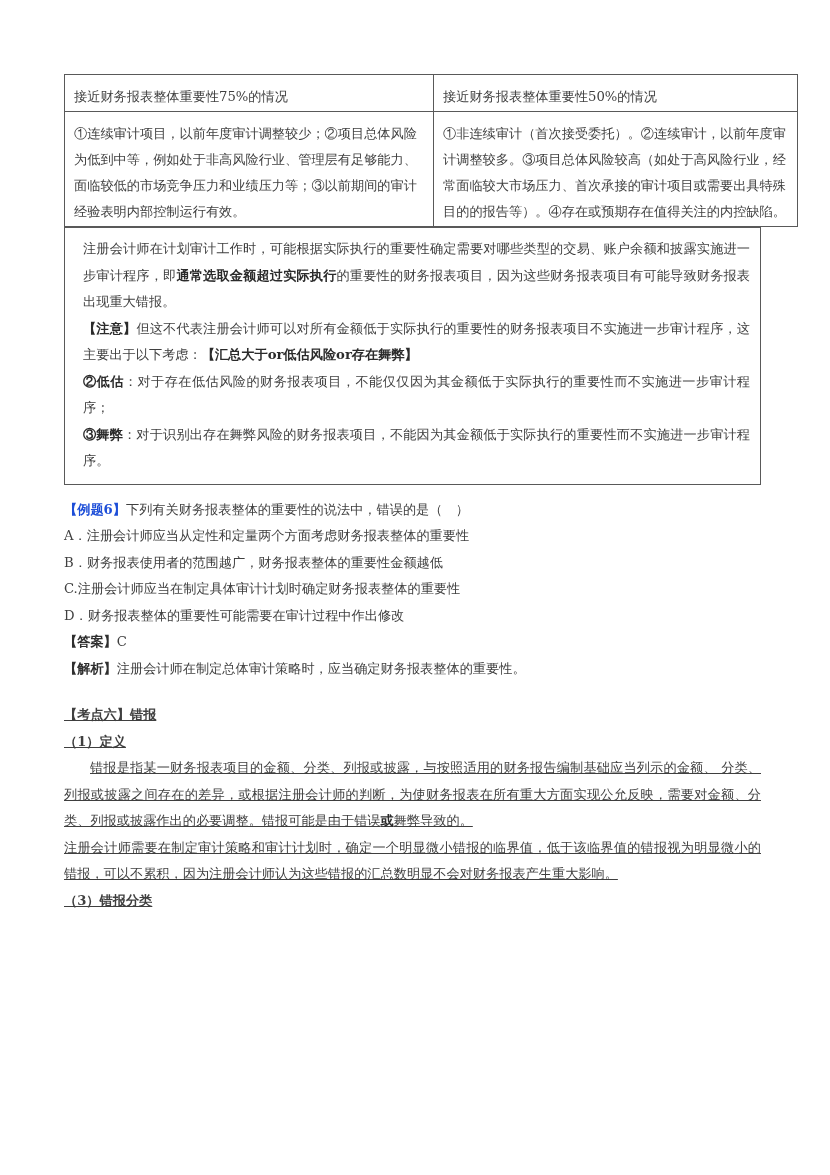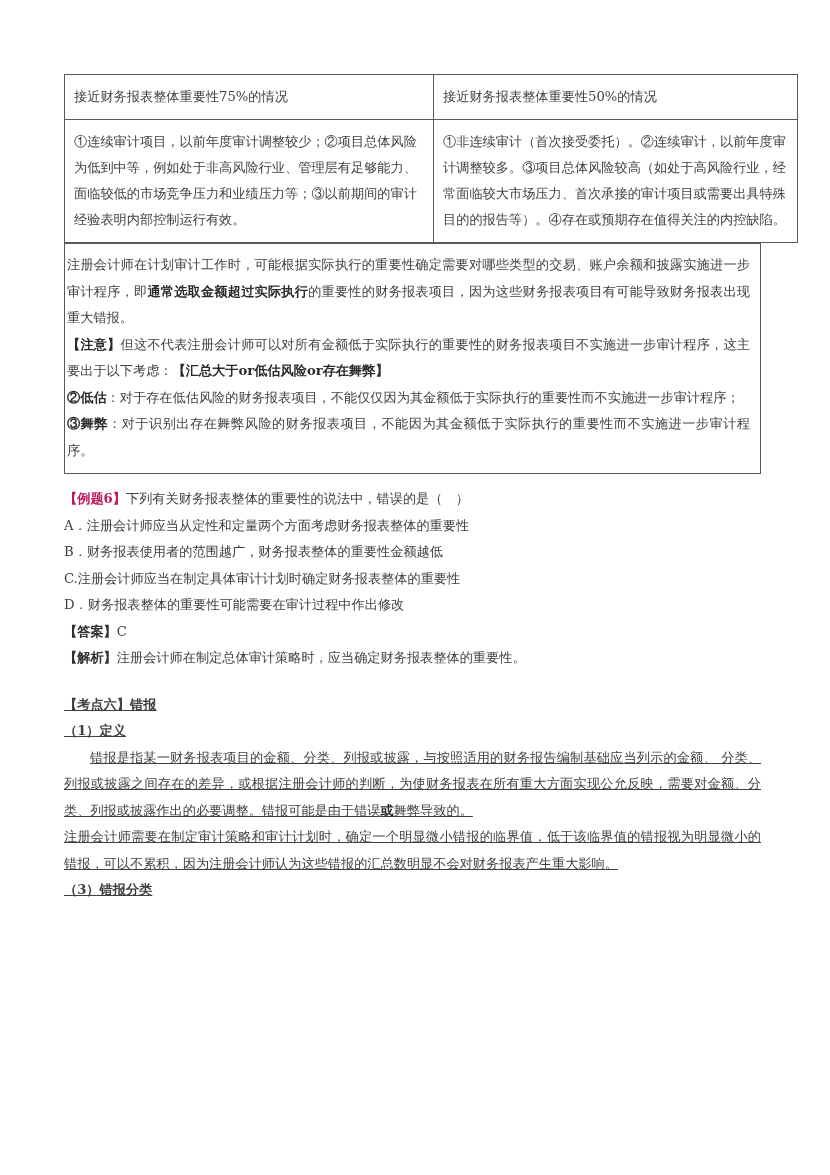--- a/index.html
+++ b/index.html
@@ -26,21 +26,21 @@
 
   
   table.cmp-table {
     width: 697px;
     border-collapse: collapse;
     table-layout: fixed;
     margin: 0 0 0 0;
   }
   table.cmp-table td {
     border: 1px solid #595959;
-    padding: 9px 8px 9px 9px;
+    padding: 9px 8px 1px 9px;
     vertical-align: top;
     font-size: 13.2px;
     line-height: 26px;
     color: #3f3f3f;
   }
   table.cmp-table td.col-a { width: 351px; }
   table.cmp-table td.col-b { width: 346px; }
 
   
   .sec-head {
@@ -61,42 +61,42 @@
     font-size: 13.2px;
     line-height: 26px;
     font-weight: bold;
     color: #2f2f2f;
     margin: 0;
   }
 
   
   .note-box {
     border: 1px solid #595959;
-    padding: 8px 10px 9px 2px;
+    padding: 8px 10px 9px 18px;
     box-sizing: border-box;
     width: 697px;
   }
   .note-box p {
     margin: 0;
     font-size: 13.2px;
     line-height: 26.5px;
     text-align: justify;
     color: #3f3f3f;
   }
   b, strong { font-weight: bold; color: #2b2b2b; }
 
   
   .q-block { margin-top: 12px; }
   .q-block p {
     margin: 0;
     font-size: 13.2px;
     line-height: 26.5px;
     color: #3f3f3f;
   }
-  .q-stem { font-weight: bold; color: #be185d; }
+  .q-stem { font-weight: bold; color: #1d4ed8; }
   .q-opt { }
   .ans-line { }
   .ans-label { font-weight: bold; color: #2f2f2f; }
 
   
   .def-block { margin-top: 20px; text-decoration: underline; }
   .def-block p {
     margin: 0;
     font-size: 13.2px;
     line-height: 26.5px;

